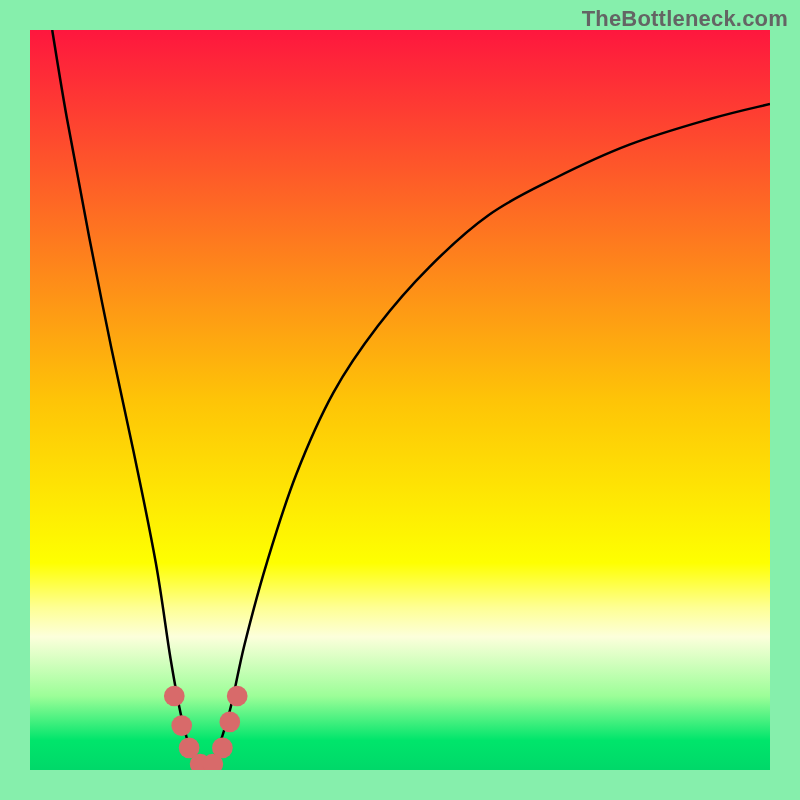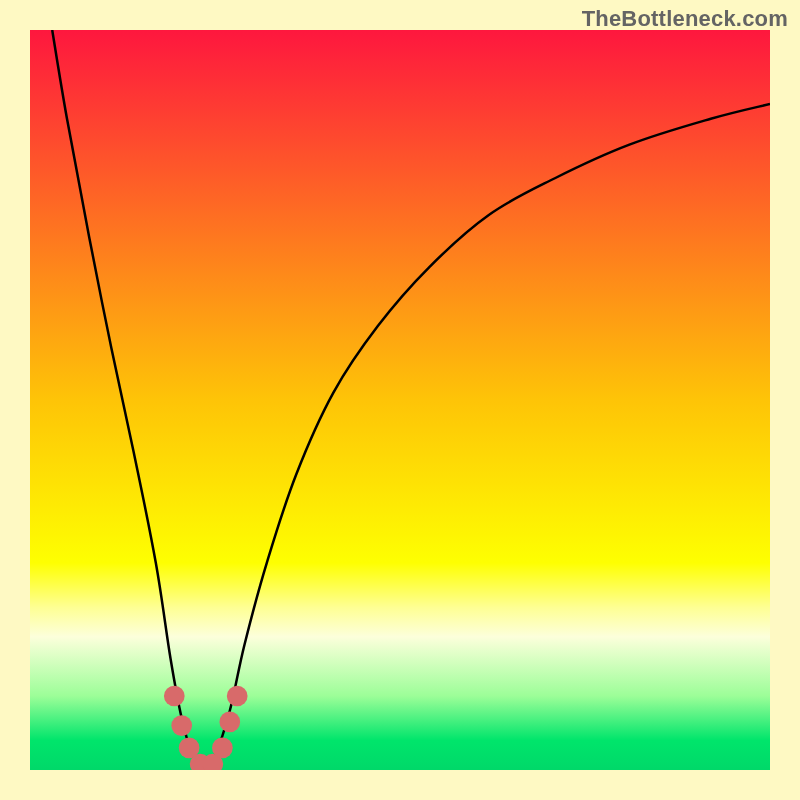--- a/index.html
+++ b/index.html
@@ -8,21 +8,21 @@
     width: 800px;
     height: 800px;
     overflow: hidden;
     background: #000;
     font-family: Arial, Helvetica, sans-serif;
   }
   .frame {
     position: absolute;
     left: 0; top: 0;
     width: 800px; height: 800px;
-    background: #fef9c3;
+    background: #86efac;
   }
   .plot-area {
     position: absolute;
     left: 30px;
     top: 30px;
     width: 740px;
     height: 740px;
     overflow: hidden;
   }
   .watermark {

